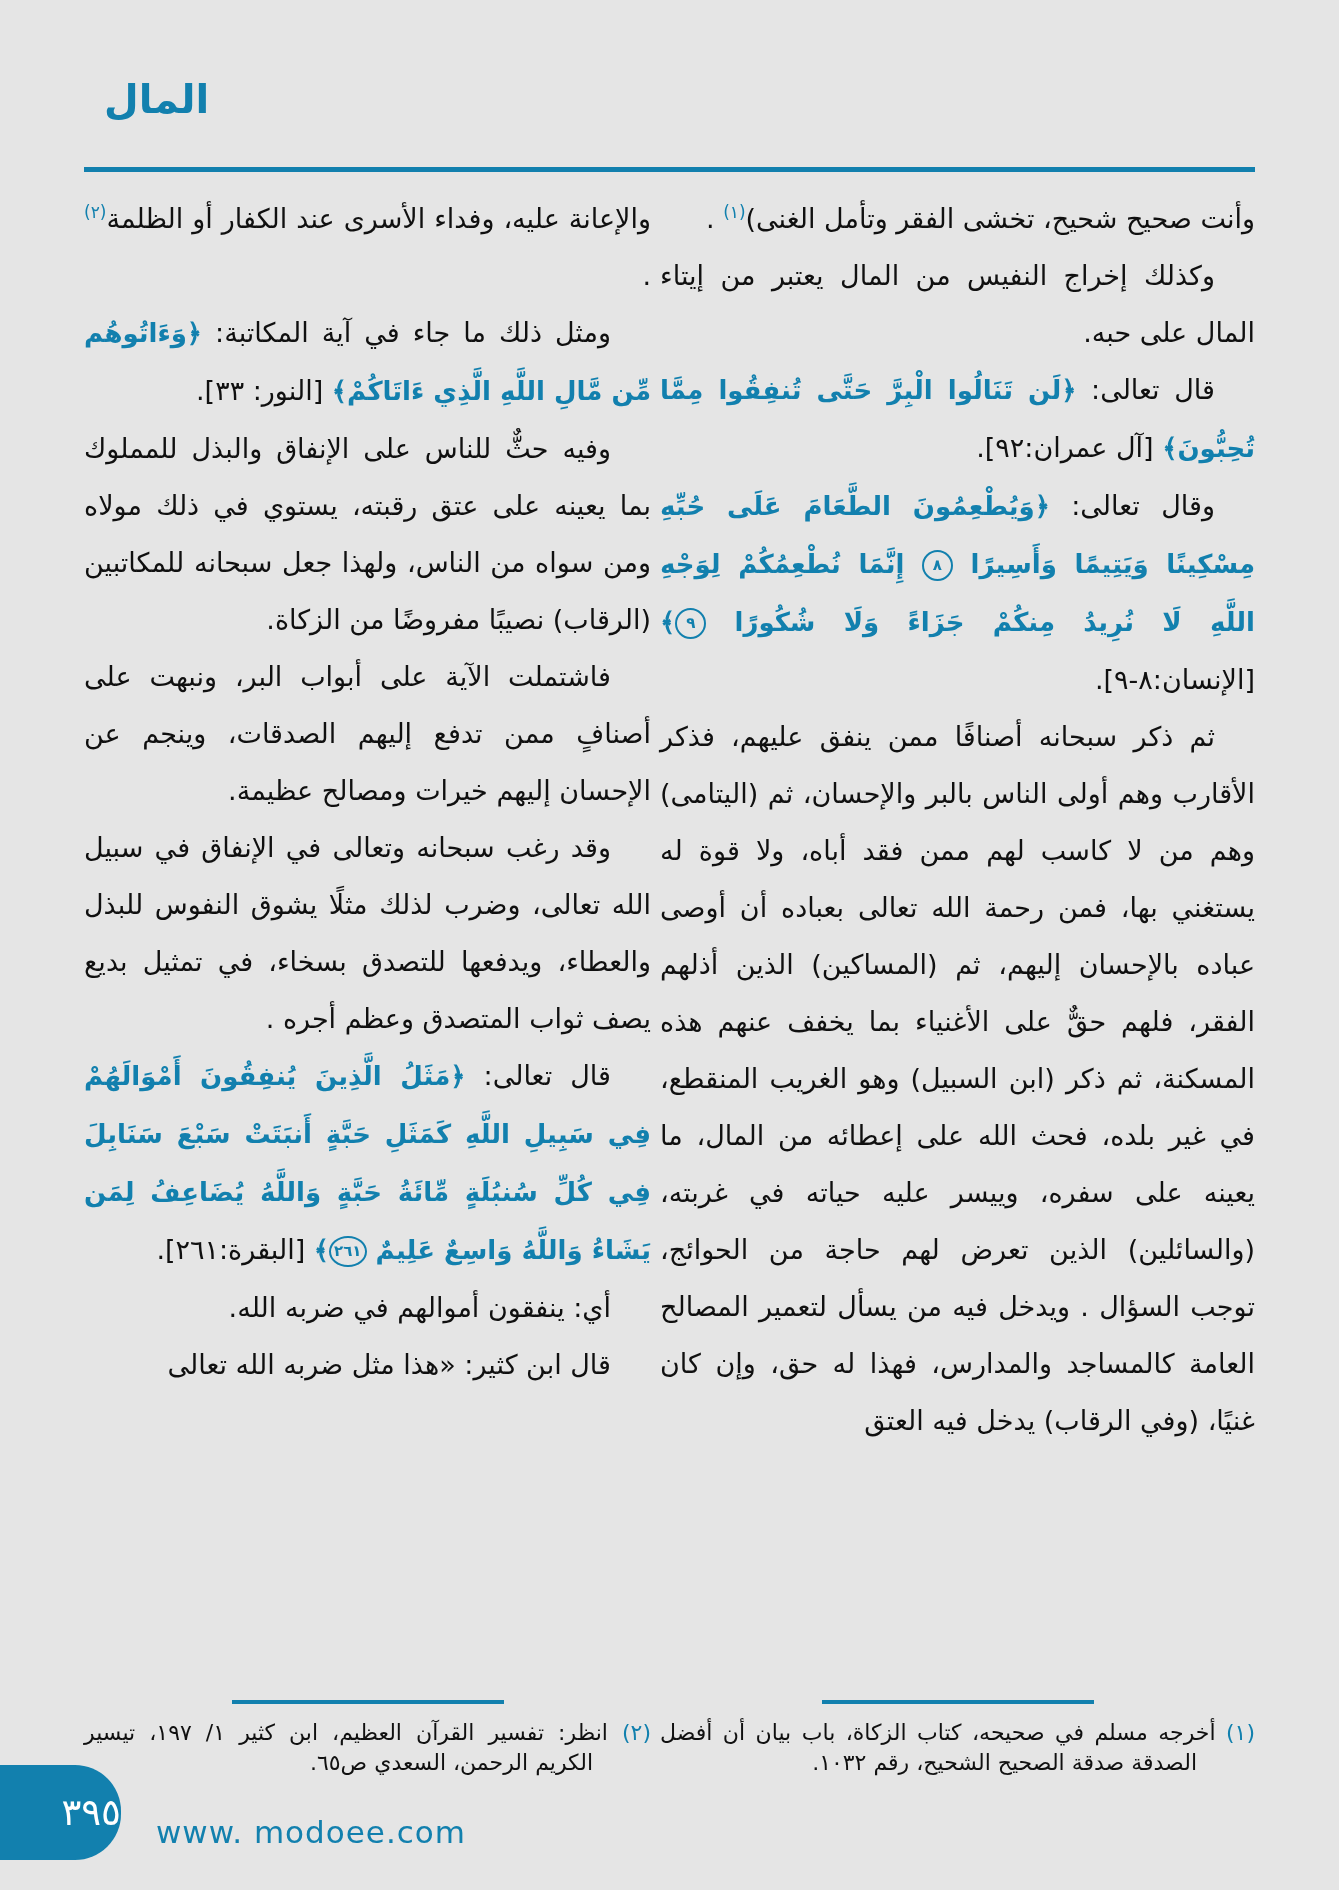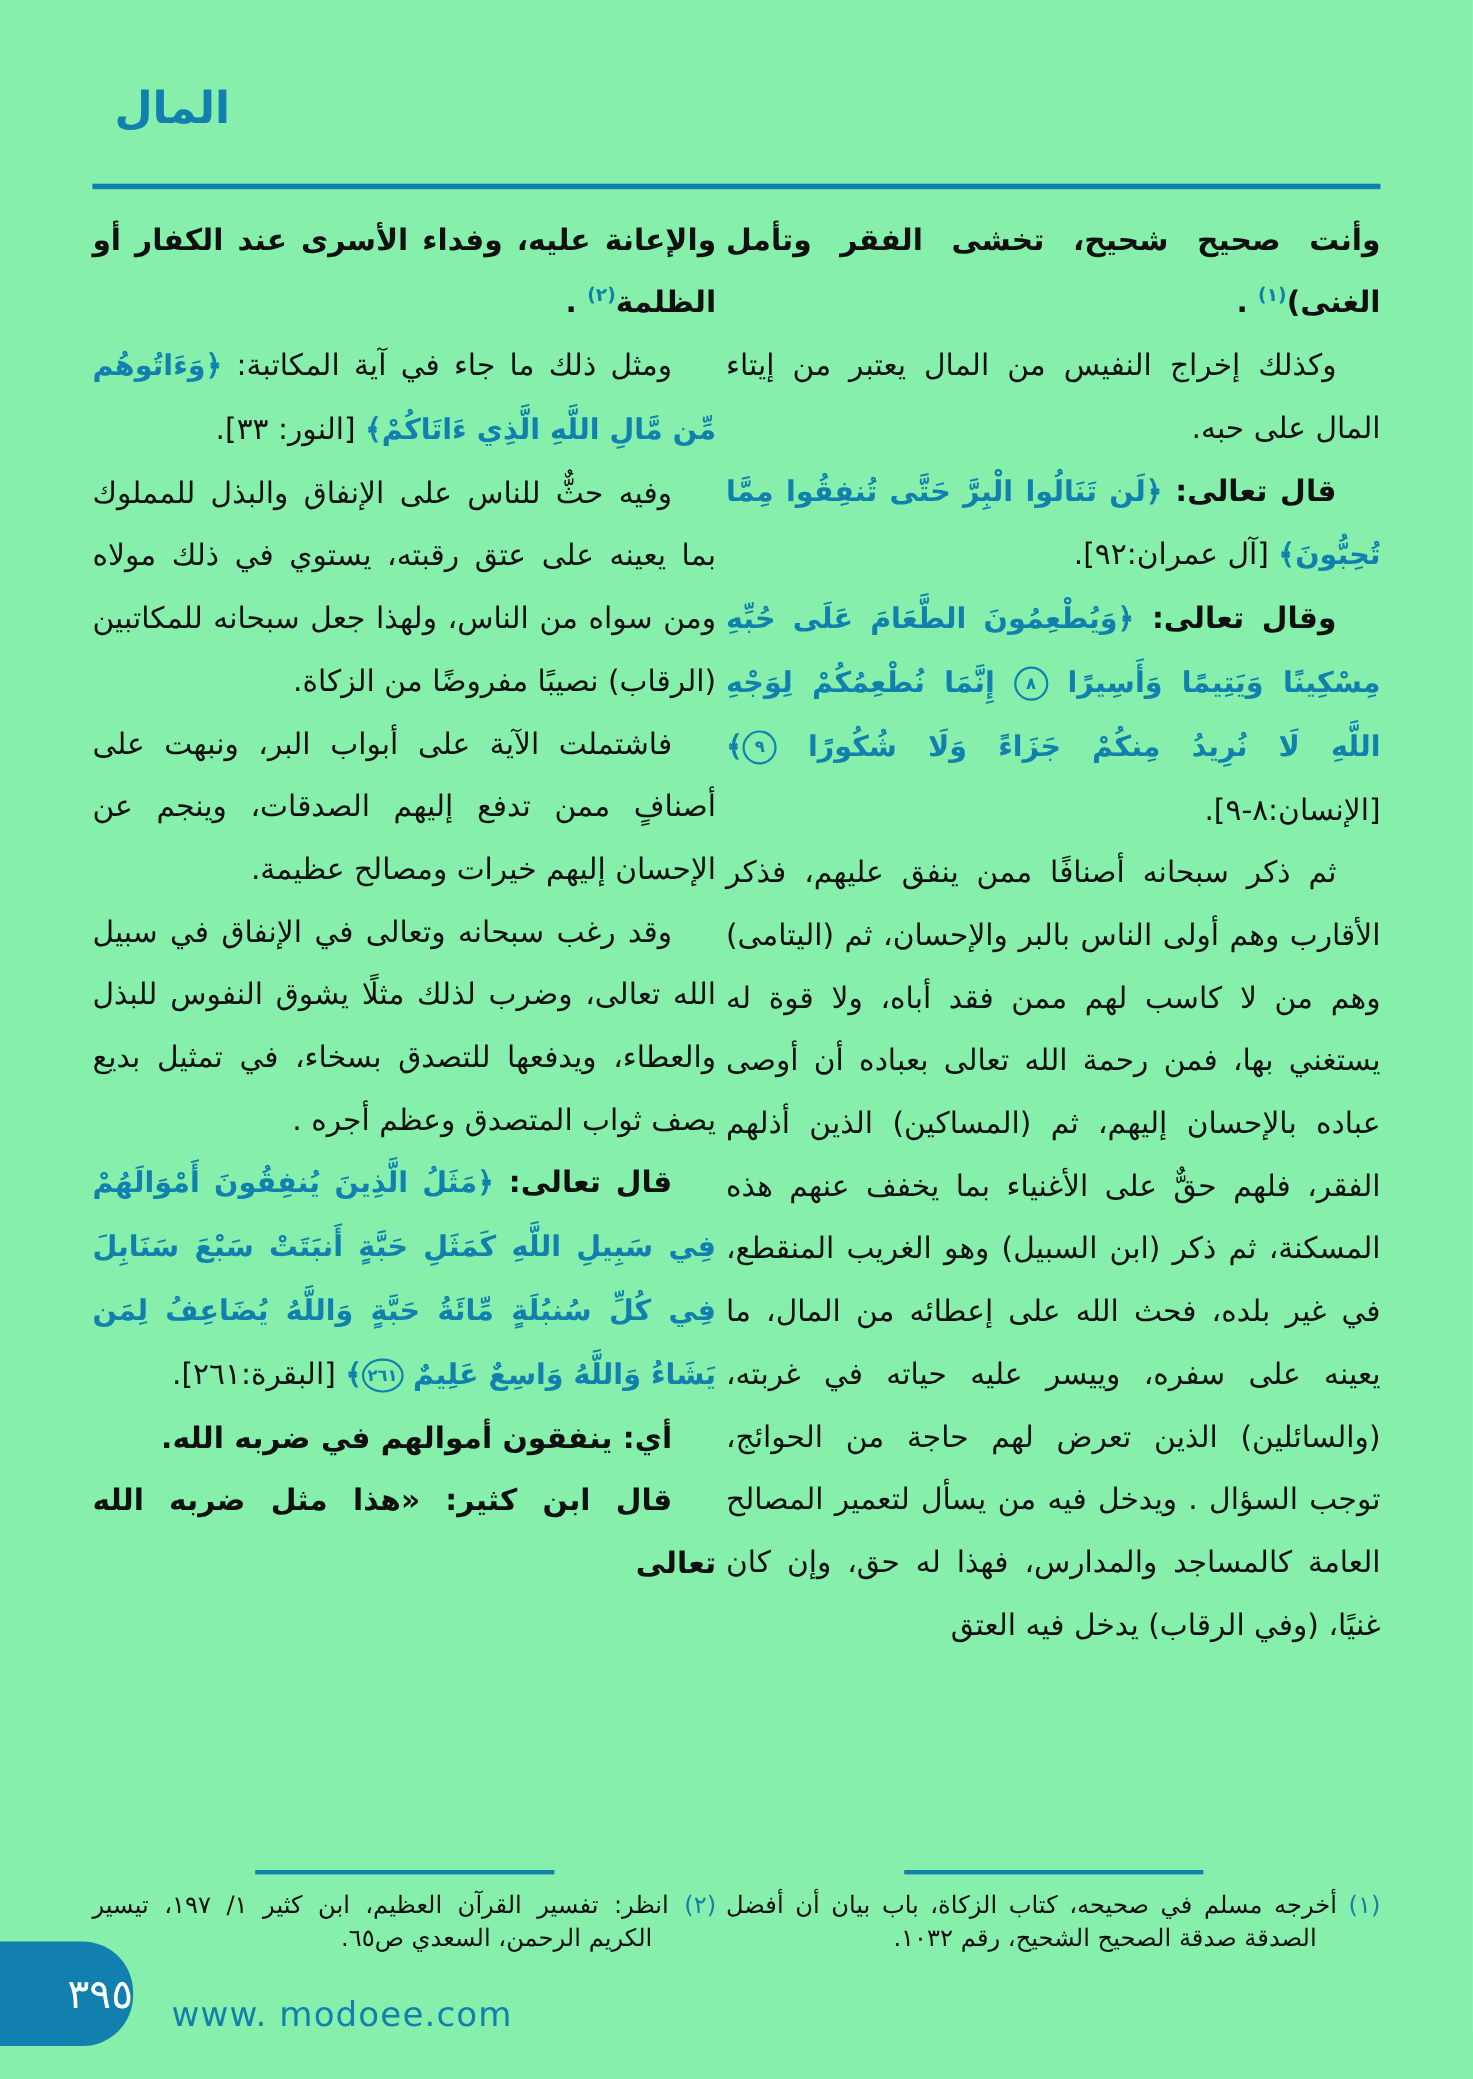--- a/index.html
+++ b/index.html
@@ -1,21 +1,21 @@
 <!DOCTYPE html>
 <html lang="ar" dir="rtl"><head>
 <meta charset="utf-8">
 <style>
   :root { --accent: #1280ae; --ink: #101010; }
   * { box-sizing: border-box; }
   html, body { margin: 0; padding: 0; background: #ffffff; }
   .page {
     position: relative;
     width: 1339px; height: 1890px;
-    background: #86efac;
+    background: #e5e5e5;
     font-family: "DejaVu Sans", sans-serif;
     direction: rtl;
     overflow: hidden;
     margin: 0 auto;
   }
   .header-title {
     position: absolute; top: 76px; left: 104px;
     color: var(--accent);
     font-size: 40px; font-weight: bold;
     direction: rtl;
@@ -34,21 +34,21 @@
   .column-body { flex: 1 1 auto; }
   .para {
     margin: 0;
     font-size: 27px;
     line-height: 57px;
     color: var(--ink);
     text-align: justify;
     text-justify: inter-word;
   }
   .para.indent { text-indent: 40px; }
-  .para .bold, .para.bold { font-weight: bold; }
+  .para .bold, .para.bold { font-weight: normal; }
   .verse { color: var(--accent); font-weight: bold; font-size: 26px; }
   .fnref {
     color: var(--accent);
     font-size: 17px;
     vertical-align: super; line-height: 0;
   }
   .ayah {
     display: inline-block;
     min-width: 31px; height: 31px;
     padding: 0 3px;

